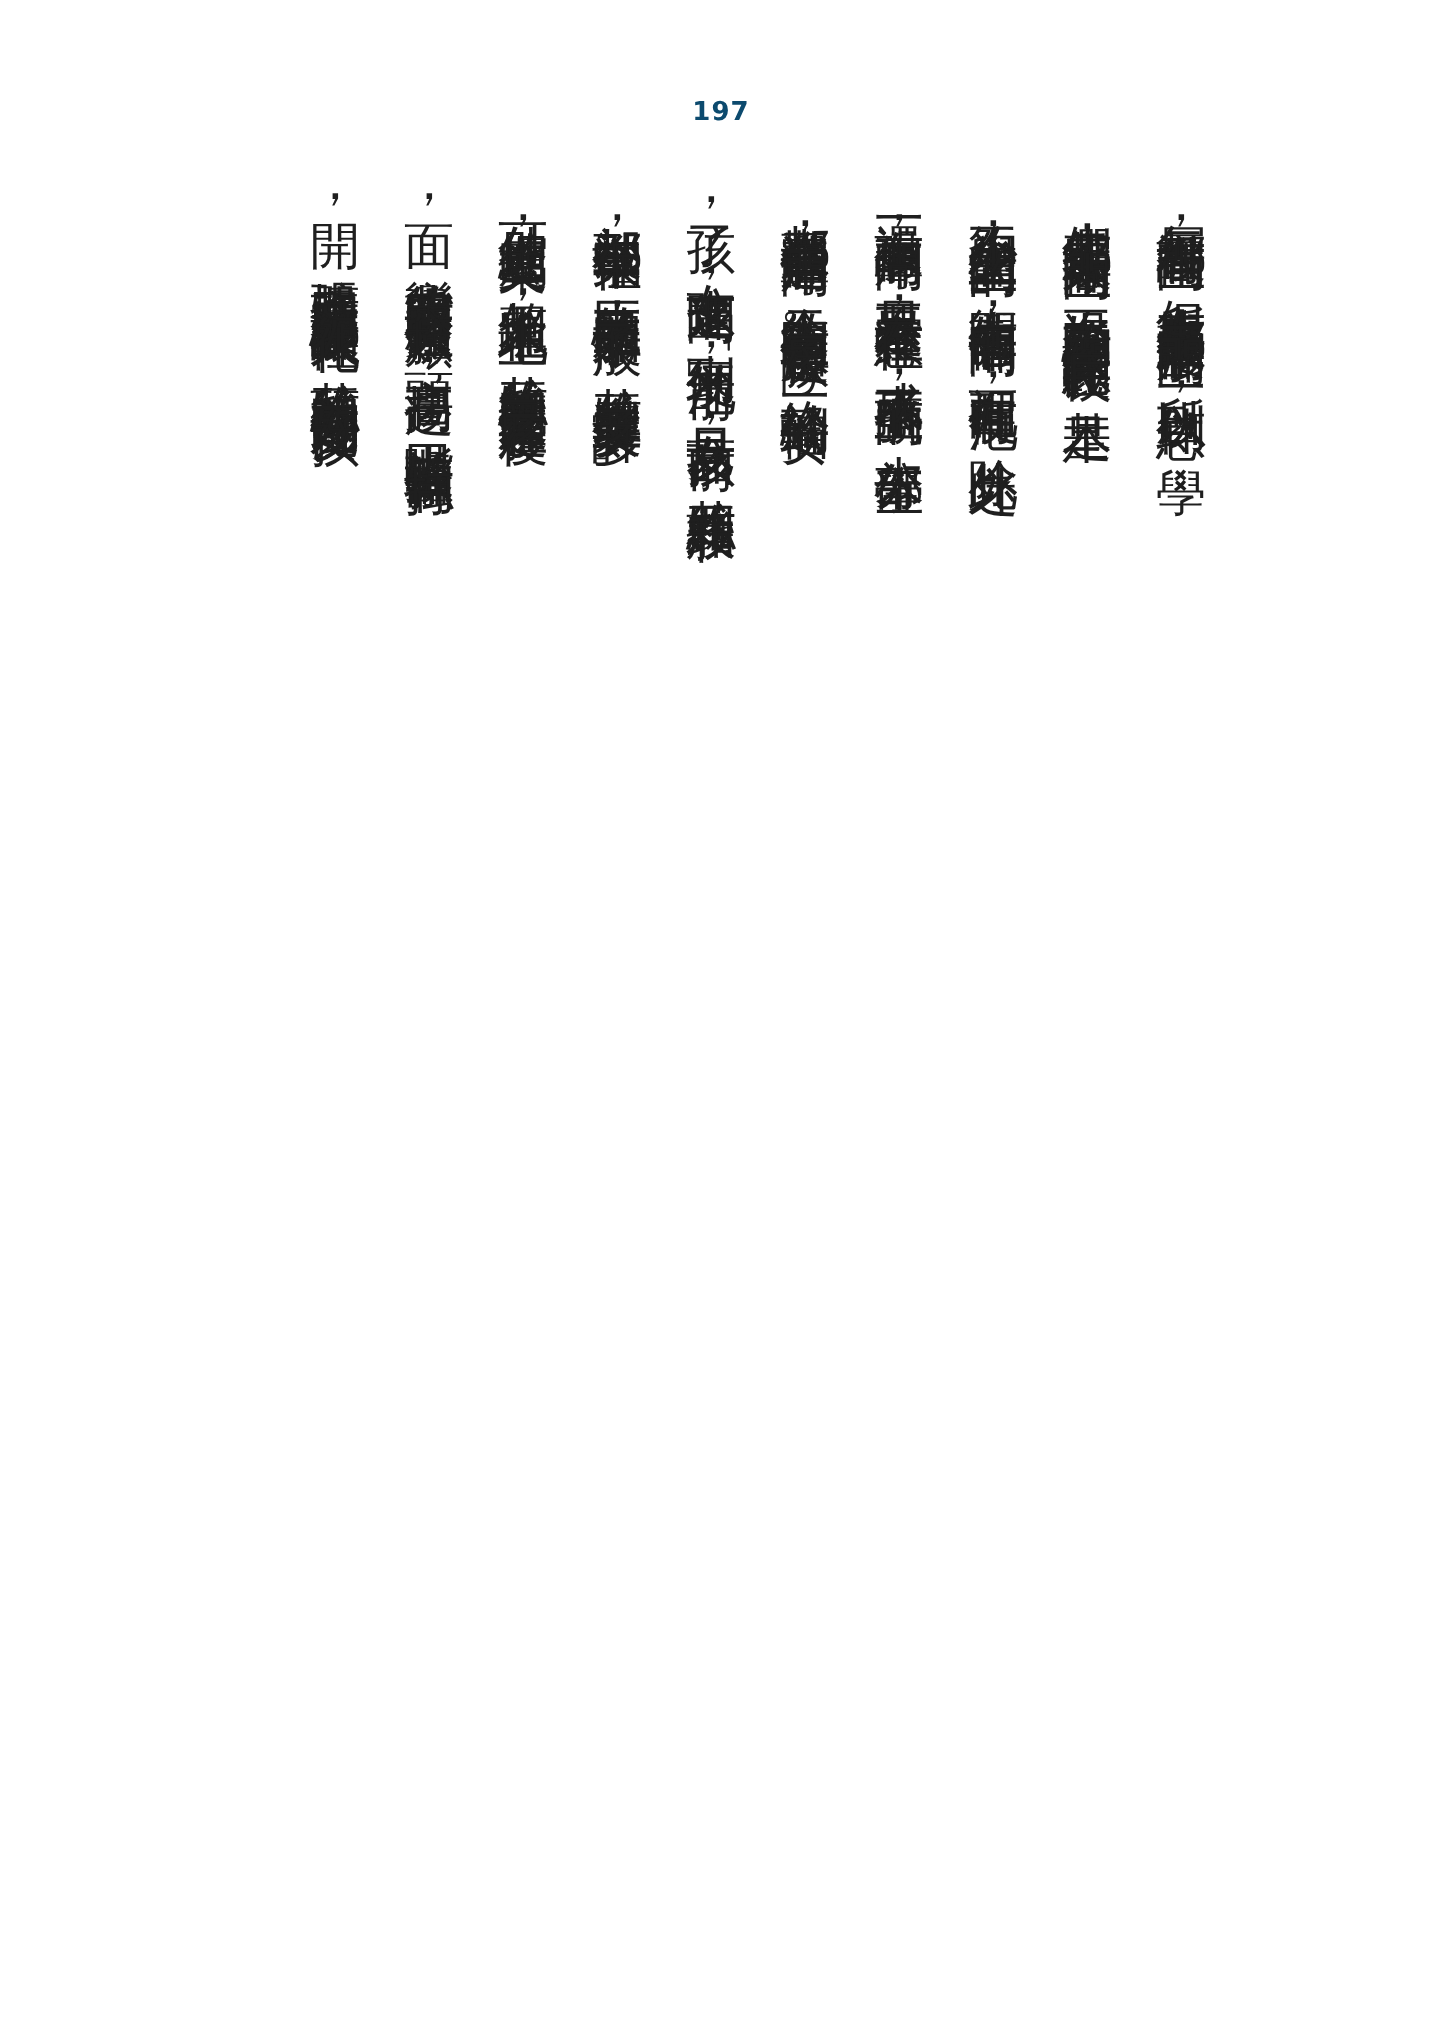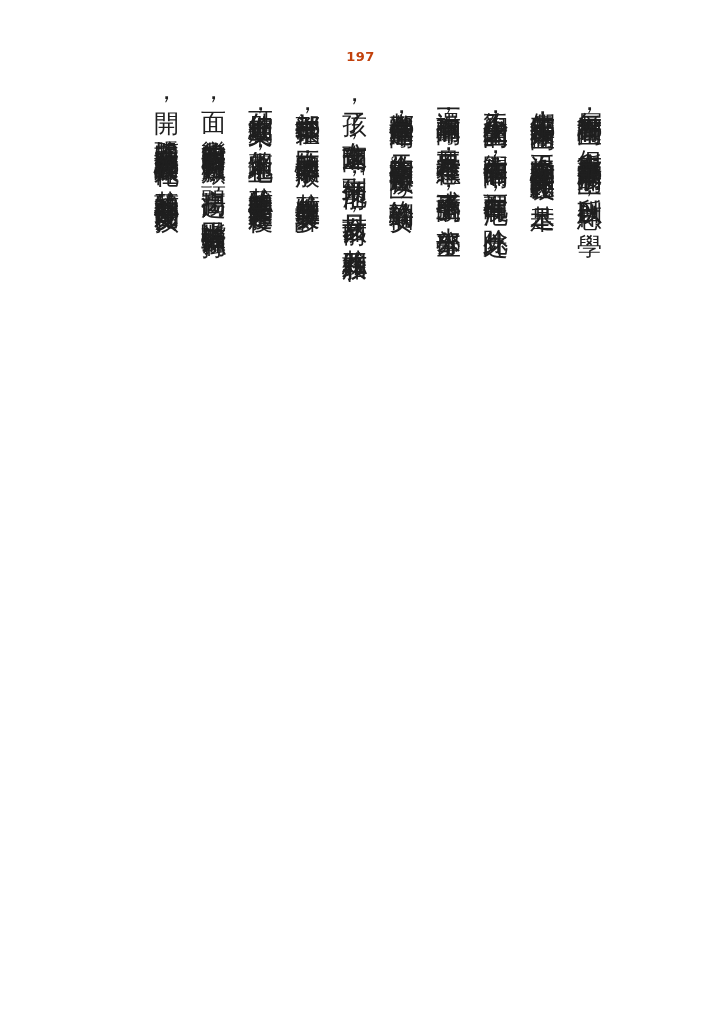--- a/index.html
+++ b/index.html
@@ -16,21 +16,21 @@
   }
   .page-number {
     position: absolute;
     top: 49px;
     left: 0;
     width: 721px;
     text-align: center;
     font-family: "DejaVu Sans", sans-serif;
     font-size: 13px;
     font-weight: 700;
-    color: #c2410c;
+    color: #0c4a6e;
     letter-spacing: 0.5px;
   }
   .text-block {
     position: absolute;
     top: 92px;
     right: 108px;
     height: 850px;
     writing-mode: vertical-rl;
     text-orientation: mixed;
     color: #1f1f1f;

